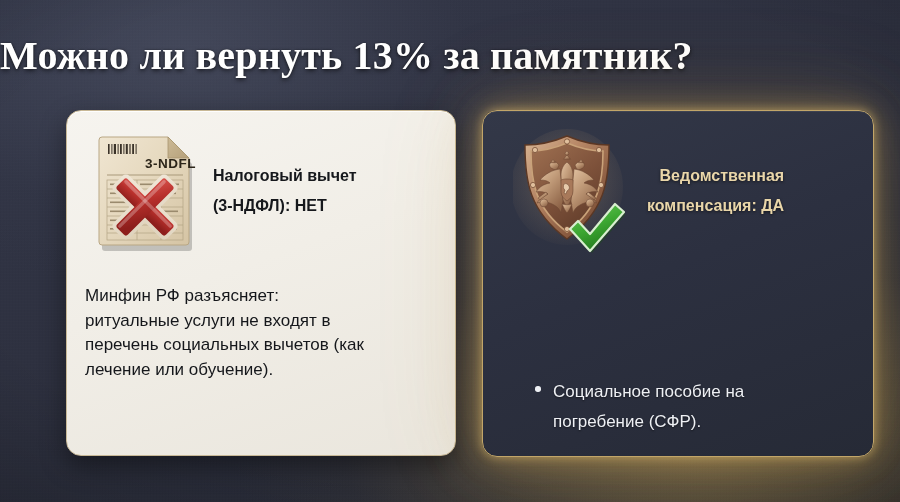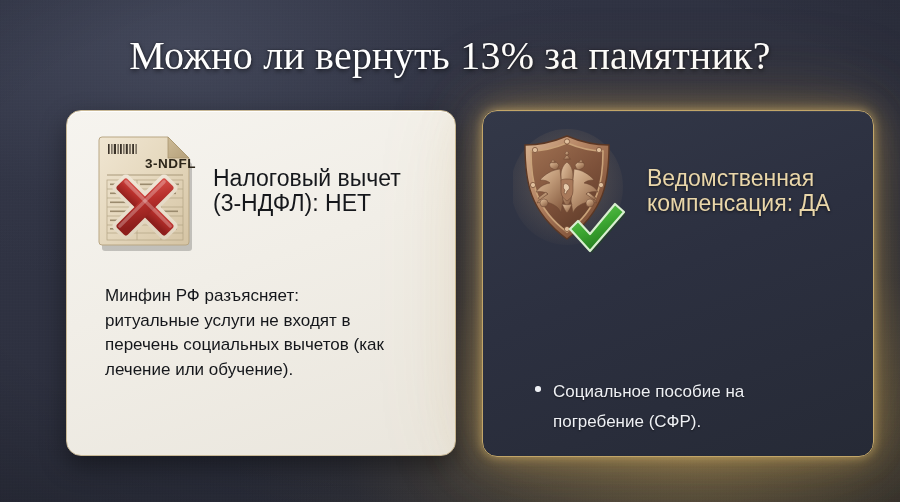--- a/index.html
+++ b/index.html
@@ -41,23 +41,23 @@
     background: radial-gradient(ellipse 105% 98% at 50% 45%, rgba(0,0,0,0) 52%, rgba(0,0,0,0.30) 100%);
     pointer-events: none;
   }
 
   
   .title {
     position: absolute;
     top: 33px;
     left: 0;
     width: 900px;
-    text-align: center;
+    text-align: left;
     font-family: "Liberation Serif", "DejaVu Serif", serif;
-    font-weight: normal;
+    font-weight: bold;
     font-size: 40px;
     line-height: 46px;
     letter-spacing: .2px;
     color: #ffffff;
     text-shadow: 0 2px 4px rgba(0,0,0,.55), 0 0 2px rgba(0,0,0,.4);
     white-space: nowrap;
   }
 
   
   .card {
@@ -90,50 +90,50 @@
       inset 0 1px 0 rgba(255,255,255,.07);
   }
 
   
   .head-row {
     position: absolute;
     display: flex;
     align-items: center;
   }
   .head-left  { left: 26px;  top: 20px; }
-  .head-right { left: 30px;  top: 18px; }
+  .head-right { left: 30px;  top: 18px; text-align: right; }
 
   .icon-box {
     flex: 0 0 auto;
     position: relative;
   }
   .icon-doc    { width: 104px; height: 120px; }
   .icon-shield { width: 112px; height: 124px; }
 
   .head-title {
     margin-left: 16px;
-    font-weight: normal;
-    font-size: 23px;
-    line-height: 25px;
+    font-weight: bold;
+    font-size: 16px;
+    line-height: 30px;
     white-space: pre-line;
   }
   .head-title-left  { color: #16181c; }
   .head-title-right {
     color: #e9d6a9;
     margin-left: 22px;
     text-shadow: 0 1px 3px rgba(0,0,0,.6);
   }
 
   
   .body-text {
     position: absolute;
     white-space: pre-line;
   }
   .body-left {
-    left: 38px;
+    left: 18px;
     top: 173px;
     width: 348px;
     font-size: 17px;
     line-height: 24.5px;
     color: #15171b;
   }
   .body-right {
     left: 30px;
     top: 170px;
     width: 348px;

